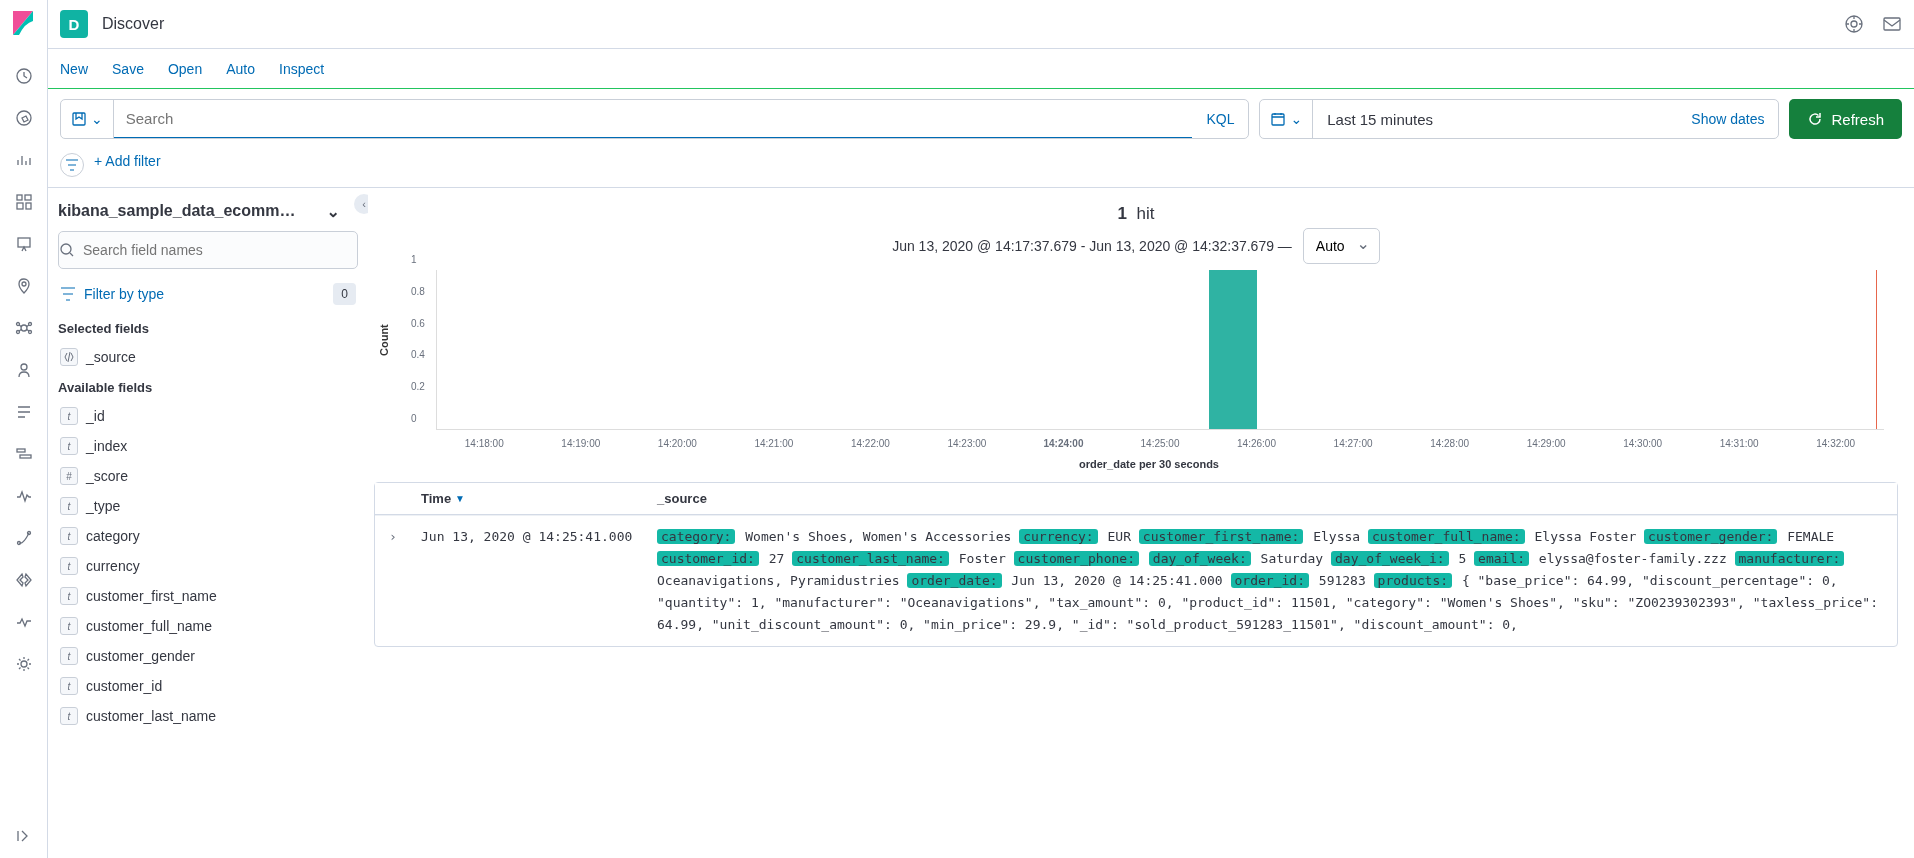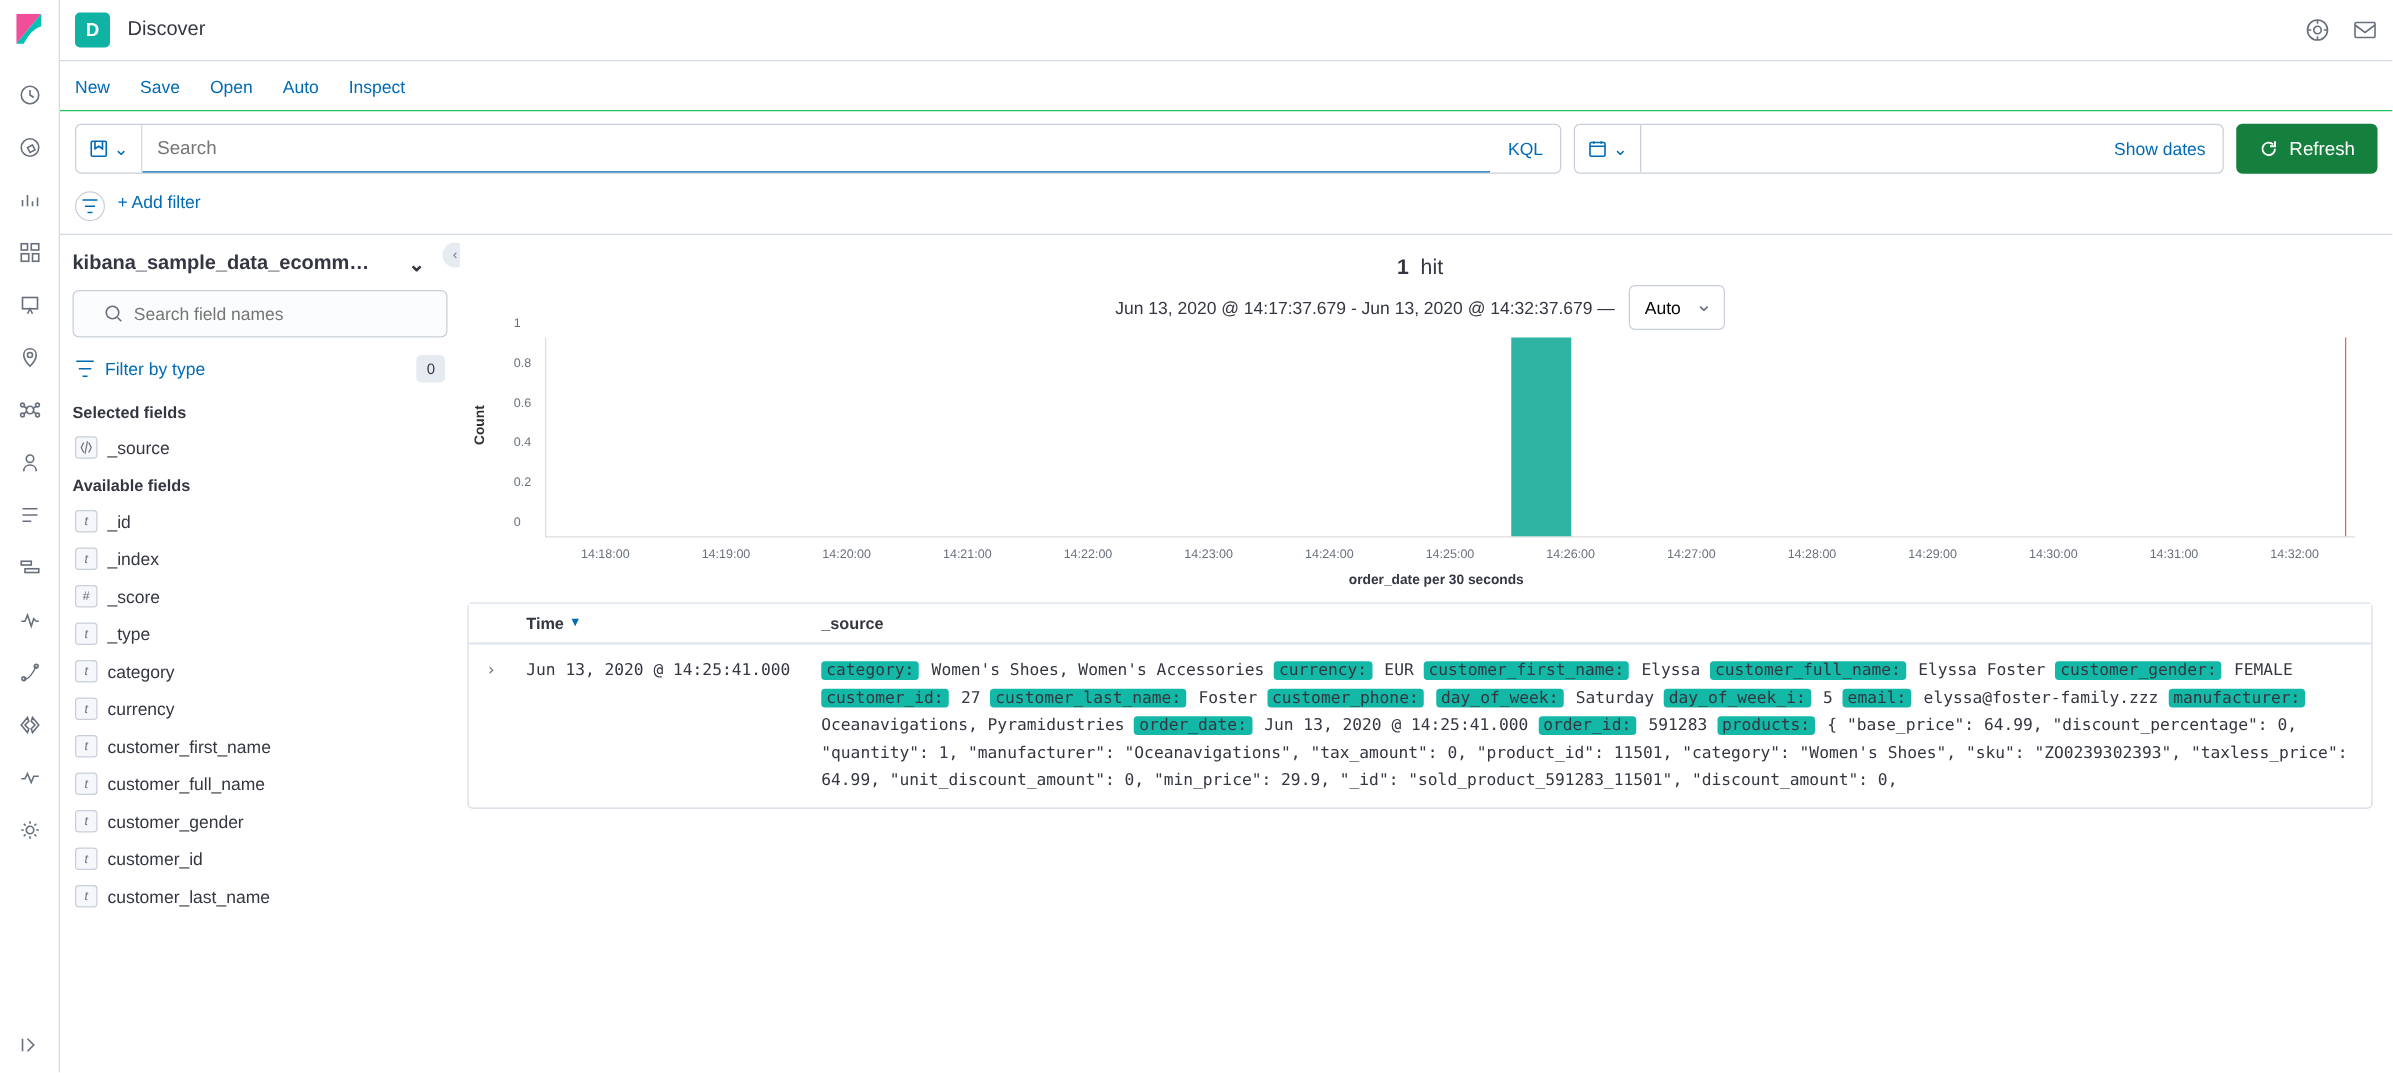--- a/index.html
+++ b/index.html
@@ -28,21 +28,21 @@
 .daterange{flex:1;display:flex;align-items:center;padding:0 14px;font-size:15px}
 .showdates{margin-left:auto;color:#006bb4;cursor:pointer;padding:0 14px;display:flex;align-items:center}
 .refresh{background:#15803d;color:#fff;border:none;border-radius:5px;height:40px;padding:0 18px;font-size:15px;display:flex;align-items:center;gap:8px;cursor:pointer}
 .filterbar{display:flex;padding:4px 12px 10px 12px;gap:10px;border-bottom:1px solid #d3dae6}
 .filter-icon{width:24px;height:24px;border:1px solid #c9cfd8;border-radius:12px;display:flex;align-items:center;justify-content:center;color:#006bb4;cursor:pointer}
 .addfilter{color:#006bb4;cursor:pointer;font-size:14px}
 .body{flex:1;display:flex;overflow:hidden}
 .sidebar{width:320px;padding:14px 10px;overflow-y:auto;position:relative}
 .collapse-btn{position:absolute;top:6px;right:-6px;width:20px;height:20px;border-radius:10px;background:#e6ebf2;color:#69707d;display:flex;align-items:center;justify-content:center;font-size:11px;cursor:pointer}
 .idx-select{display:flex;align-items:flex-start;justify-content:space-between;font-weight:700;font-size:16px;margin-bottom:10px;cursor:pointer;padding-right:18px}
-.fieldsearch{display:flex;align-items:center;gap:8px;border:1px solid #c9cfd8;border-radius:5px;height:38px;padding:0 24px;background:#fbfcfd;margin-bottom:8px}
+.fieldsearch{display:flex;align-items:center;gap:8px;border:1px solid #c9cfd8;border-radius:5px;height:38px;padding:0 0;background:#fbfcfd;margin-bottom:8px}
 .fieldsearch input{border:none;outline:none;flex:1;background:transparent;font-size:14px}
 .filtertype{display:flex;align-items:center;gap:8px;color:#006bb4;cursor:pointer;padding:6px 2px;margin-bottom:10px}
 .filtertype .count{margin-left:auto;background:#e6ebf2;border-radius:4px;padding:0 8px;font-size:12px;height:22px;display:flex;align-items:center;color:#343741}
 .section-label{font-weight:700;font-size:13px;margin:8px 0 6px 0}
 .field{display:flex;align-items:center;gap:8px;padding:6px 2px;cursor:pointer;font-size:14px}
 .ftype{width:18px;height:18px;border:1px solid #c9cfd8;border-radius:3px;display:flex;align-items:center;justify-content:center;font-size:10px;font-style:italic;color:#69707d;background:#f5f7fa}
 .ftype.hash{font-style:normal}
 .content{flex:1;display:flex;flex-direction:column;overflow:auto;padding:10px 14px 0 4px}
 .hits{text-align:center;font-size:17px;margin:6px 0 4px 0}
 .hits b{font-weight:700}
@@ -231,20 +231,21 @@
         <div class="kql">KQL</div>
       </div>
       <div class="datewrap">
         <div class="datebtn">
           <svg width="16" height="16" viewBox="0 0 16 16" fill="none" stroke="#006bb4" stroke-width="1.3">
               <rect x="2" y="3" width="12" height="11" rx="1"></rect>
               <path d="M2 6h12M5 2v2m6-2v2"></path>
             </svg>
           <span>⌄</span>
         </div>
+        <div class="daterange">Last 15 minutes</div>
         <div class="showdates">Show dates</div>
       </div>
       <button class="refresh">
         <svg width="16" height="16" viewBox="0 0 16 16" fill="none" stroke="#fff" stroke-width="1.5">
             <path d="M13 8a5 5 0 11-1.5-3.5M13 2v4h-4"></path>
           </svg>
         <span>Refresh</span>
       </button>
     </div>
 
@@ -359,21 +360,21 @@
               <div class="bar" style="left: 53.3333%; width: 3.33333%; height: 100%;"></div>
               <div class="marker" style="left: 99.4444%;"></div>
             </div>
           <div class="xticks" id="xticks">
               <span class="xtick" style="left: 3.33333%;">14:18:00</span>
               <span class="xtick" style="left: 10%;">14:19:00</span>
               <span class="xtick" style="left: 16.6667%;">14:20:00</span>
               <span class="xtick" style="left: 23.3333%;">14:21:00</span>
               <span class="xtick" style="left: 30%;">14:22:00</span>
               <span class="xtick" style="left: 36.6667%;">14:23:00</span>
-              <span class="xtick" style="left: 43.3333%;">14:24:00</span>
+              <span class="xtick" style="left: 43.3333%; font-weight: bold;">14:24:00</span>
               <span class="xtick" style="left: 50%;">14:25:00</span>
               <span class="xtick" style="left: 56.6667%;">14:26:00</span>
               <span class="xtick" style="left: 63.3333%;">14:27:00</span>
               <span class="xtick" style="left: 70%;">14:28:00</span>
               <span class="xtick" style="left: 76.6667%;">14:29:00</span>
               <span class="xtick" style="left: 83.3333%;">14:30:00</span>
               <span class="xtick" style="left: 90%;">14:31:00</span>
               <span class="xtick" style="left: 96.6667%;">14:32:00</span>
             </div>
           <div class="xlabel">order_date per 30 seconds</div>

